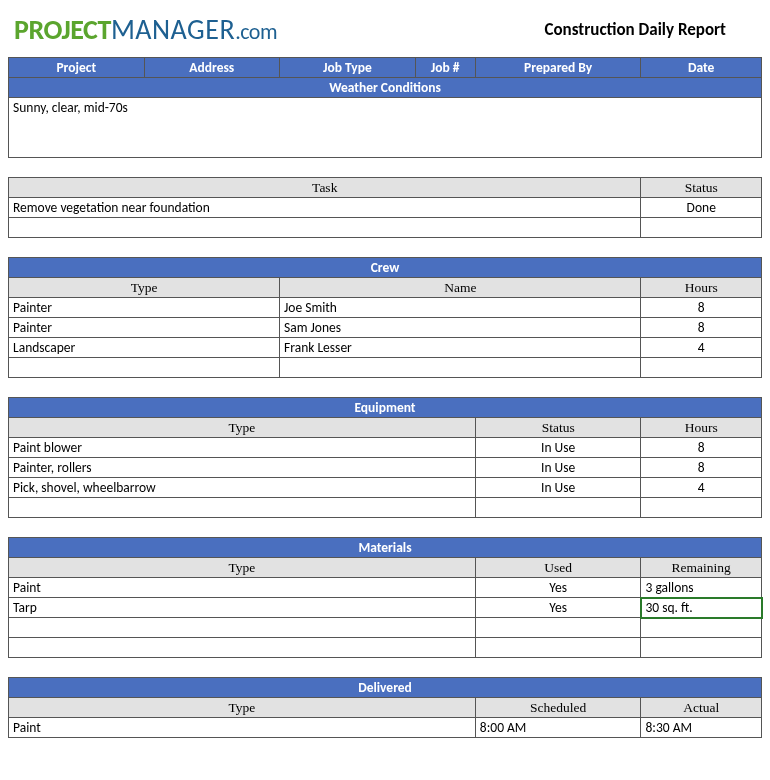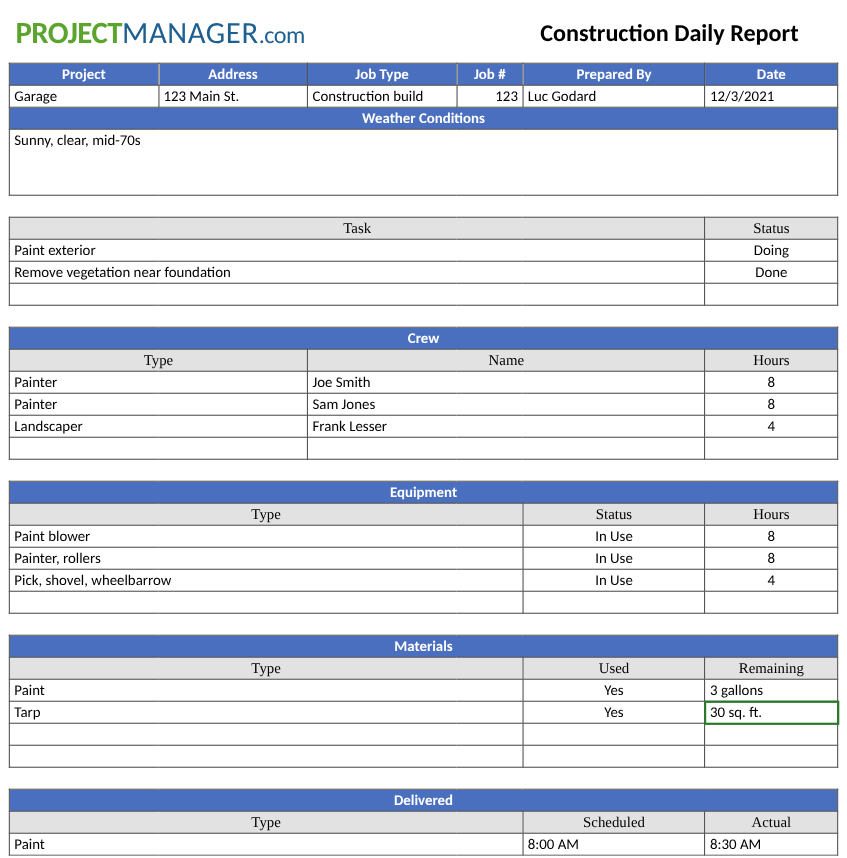--- a/index.html
+++ b/index.html
@@ -20,21 +20,21 @@
   }
   .logo-text {
     font-size: 28px;
     font-weight: 900;
     letter-spacing: -0.5px;
   }
   .logo-green { color: #5ba52e; }
   .logo-blue { color: #1e6091; font-weight: 300; letter-spacing: 0.5px; }
   .logo-com { color: #1e6091; font-size: 22px; font-weight: 300; }
   .report-title {
-    font-size: 22px;
+    font-size: 17px;
     font-weight: bold;
     color: #000;
     padding-right: 30px;
   }
   table {
     width: calc(100% - 16px);
     margin: 0 8px;
     border-collapse: collapse;
     table-layout: fixed;
   }
@@ -89,46 +89,34 @@
 
   <tbody>
       <tr>
     <td class="hdr-blue" style="width:18%">Project</td>
     <td class="hdr-blue" style="width:18%">Address</td>
     <td class="hdr-blue" style="width:18%">Job Type</td>
     <td class="hdr-blue" style="width:8%">Job #</td>
     <td class="hdr-blue" style="width:22%">Prepared By</td>
     <td class="hdr-blue" style="width:16%">Date</td>
   </tr>
-  <tr>
-    <td class="data">Garage</td>
-    <td class="data">123 Main St.</td>
-    <td class="data">Construction build</td>
-    <td class="data right">123</td>
-    <td class="data">Luc Godard</td>
-    <td class="data">12/3/2021</td>
-  </tr>
 
   <tr>
         <td colspan="6" class="hdr-blue">Weather Conditions</td>
       </tr>
   <tr>
         <td colspan="6" class="data" style="height:60px; vertical-align:top">Sunny, clear, mid-70s</td>
       </tr>
   <tr>
         <td colspan="6" class="spacer"></td>
       </tr>
 
   <tr>
     <td colspan="5" class="hdr-gray">Task</td>
     <td class="hdr-gray">Status</td>
-  </tr>
-  <tr>
-    <td colspan="5" class="data">Paint exterior</td>
-    <td class="data center">Doing</td>
   </tr>
   <tr>
     <td colspan="5" class="data">Remove vegetation near foundation</td>
     <td class="data center">Done</td>
   </tr>
   <tr>
     <td colspan="5" class="data"></td>
     <td class="data center"></td>
   </tr>
   <tr>

